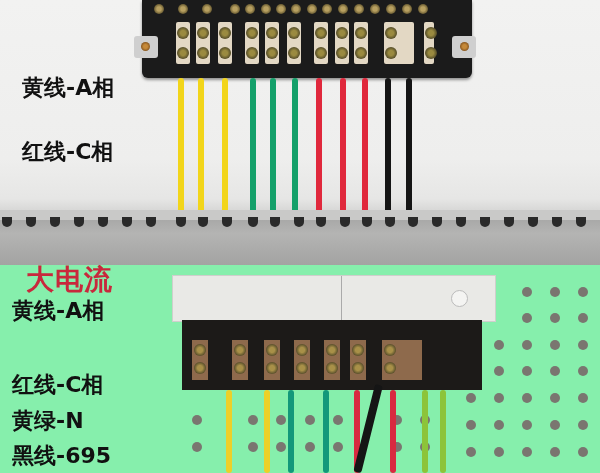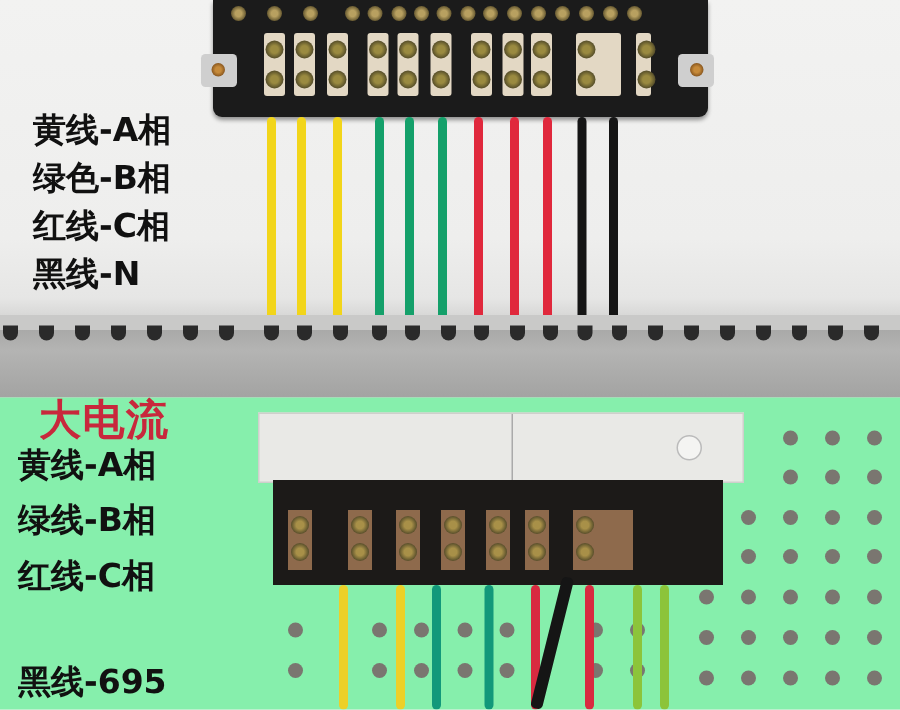--- a/index.html
+++ b/index.html
@@ -106,23 +106,21 @@
     <div class="slot" style="left:408px"></div>
     <div class="slot" style="left:432px"></div>
     <div class="slot" style="left:456px"></div>
   <div class="slot" style="left:480px"></div>
     <div class="slot" style="left:504px"></div>
     <div class="slot" style="left:528px"></div>
     <div class="slot" style="left:552px"></div>
     <div class="slot" style="left:576px"></div>
 
   <div class="label" style="left:22px;top:72px">黄线-A相</div>
-  <div class="label" style="left:22px;top:104px">绿色-B相</div>
   <div class="label" style="left:22px;top:136px">红线-C相</div>
-  <div class="label" style="left:22px;top:168px">黑线-N</div>
 </div>
 
 <div class="panel" id="bottom">
 
   <div class="hole" style="left:522px;top:22px"></div>
     <div class="hole" style="left:550px;top:22px"></div>
     <div class="hole" style="left:578px;top:22px"></div>
   <div class="hole" style="left:522px;top:48px"></div>
     <div class="hole" style="left:550px;top:48px"></div>
     <div class="hole" style="left:578px;top:48px"></div>
@@ -183,16 +181,16 @@
   <div class="wire" style="left:288px;top:125px;height:83px;background:#12987a"></div>
   <div class="wire" style="left:323px;top:125px;height:83px;background:#12987a"></div>
   <div class="wire" style="left:354px;top:125px;height:83px;background:#d82a40"></div>
   <div class="wire" style="left:390px;top:125px;height:83px;background:#d82a40"></div>
   <div class="wire" style="left:375px;top:120px;height:90px;width:8px;background:#151515;transform:rotate(14deg);transform-origin:top"></div>
   <div class="wire" style="left:422px;top:125px;height:83px;background:#8cc43a"></div>
   <div class="wire" style="left:440px;top:125px;height:83px;background:#8cc43a"></div>
 
   <div class="title" style="left:26px;top:-4px">大电流</div>
   <div class="label" style="left:12px;top:30px">黄线-A相</div>
-  <div class="label" style="left:12px;top:67px">绿线-B相</div>
   <div class="label" style="left:12px;top:104px">红线-C相</div>
+  <div class="label" style="left:12px;top:140px">黄绿-N</div>
   <div class="label" style="left:12px;top:175px">黑线-695</div>
 </div>
 
 </body></html>

